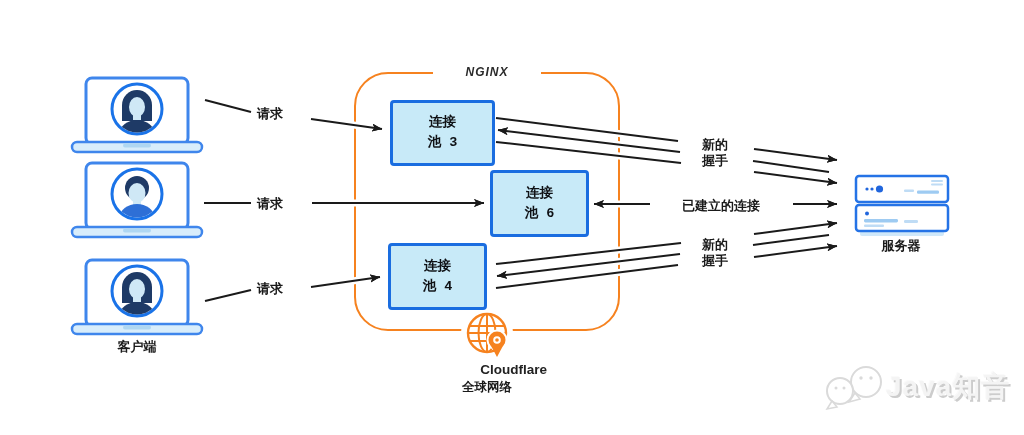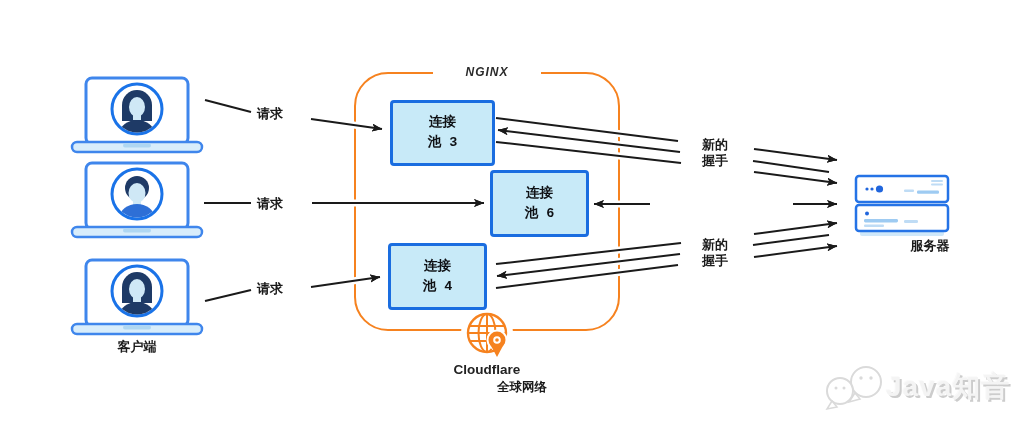--- a/index.html
+++ b/index.html
@@ -29,23 +29,23 @@
   .pool2{left:388px;top:243px;width:93px;height:61px;}
   
   .net{left:0;top:0;z-index:2;}
   .casing{stroke:#ffffff;stroke-width:7;fill:none;}
   .ink{stroke:#1a1a1a;stroke-width:2;fill:none;}
   
   .lbl{
     z-index:4;font-weight:bold;font-size:13px;color:#1a1a1a;
     text-align:center;line-height:16px;
   }
-  .cf-name{left:427px;top:362px;width:120px;z-index:4;text-align:center;
+  .cf-name{left:427px;top:362px;width:120px;z-index:4;text-align:right;
     font-weight:bold;font-size:13.5px;color:#222;}
-  .cf-net{left:427px;top:379px;width:120px;z-index:4;text-align:right;
+  .cf-net{left:427px;top:379px;width:120px;z-index:4;text-align:center;
     font-weight:bold;font-size:12.5px;color:#1a1a1a;}
   
   .watermark{
     left:824px;top:362px;z-index:5;display:flex;align-items:center;
   }
   .watermark-text{
     font-weight:bold;font-size:28px;color:#f4f4f4;
     text-shadow:2px 2px 0 #cccccc, -1px -1px 0 #fafafa;
     letter-spacing:1px;white-space:nowrap;
   }
@@ -181,27 +181,28 @@
   </div>
 
   <div class="abs lbl" style="left:250px;top:106px;width:40px;">请求</div>
   <div class="abs lbl" style="left:250px;top:196px;width:40px;">请求</div>
   <div class="abs lbl" style="left:250px;top:281px;width:40px;">请求</div>
 
   <div class="abs lbl" style="left:685px;top:137px;width:60px;">
     <div>新的</div>
     <div>握手</div>
   </div>
+  <div class="abs lbl" style="left:655px;top:198px;width:132px;">已建立的连接</div>
   <div class="abs lbl" style="left:685px;top:237px;width:60px;">
     <div>新的</div>
     <div>握手</div>
   </div>
 
   <div class="abs lbl" style="left:97px;top:340px;width:80px;font-family:Liberation Mono, monospace;">客户端</div>
-  <div class="abs lbl" style="left:890px;top:238px;width:80px;">服务器</div>
+  <div class="abs lbl" style="left:861px;top:238px;width:80px;">服务器</div>
 
   <div class="abs cf-name">Cloudflare</div>
   <div class="abs cf-net">全球网络</div>
 
   <div class="abs watermark">
     <svg width="62" height="50" viewBox="0 0 62 50">
       <circle cx="42" cy="20" r="15" fill="#ffffff" stroke="#dadada" stroke-width="2"></circle>
       <path d="M31,31 l-6,9 l11,-3 z" fill="#ffffff" stroke="#dadada" stroke-width="1.5"></path>
       <circle cx="37" cy="16" r="1.7" fill="#dadada"></circle>
       <circle cx="47" cy="16" r="1.7" fill="#dadada"></circle>

